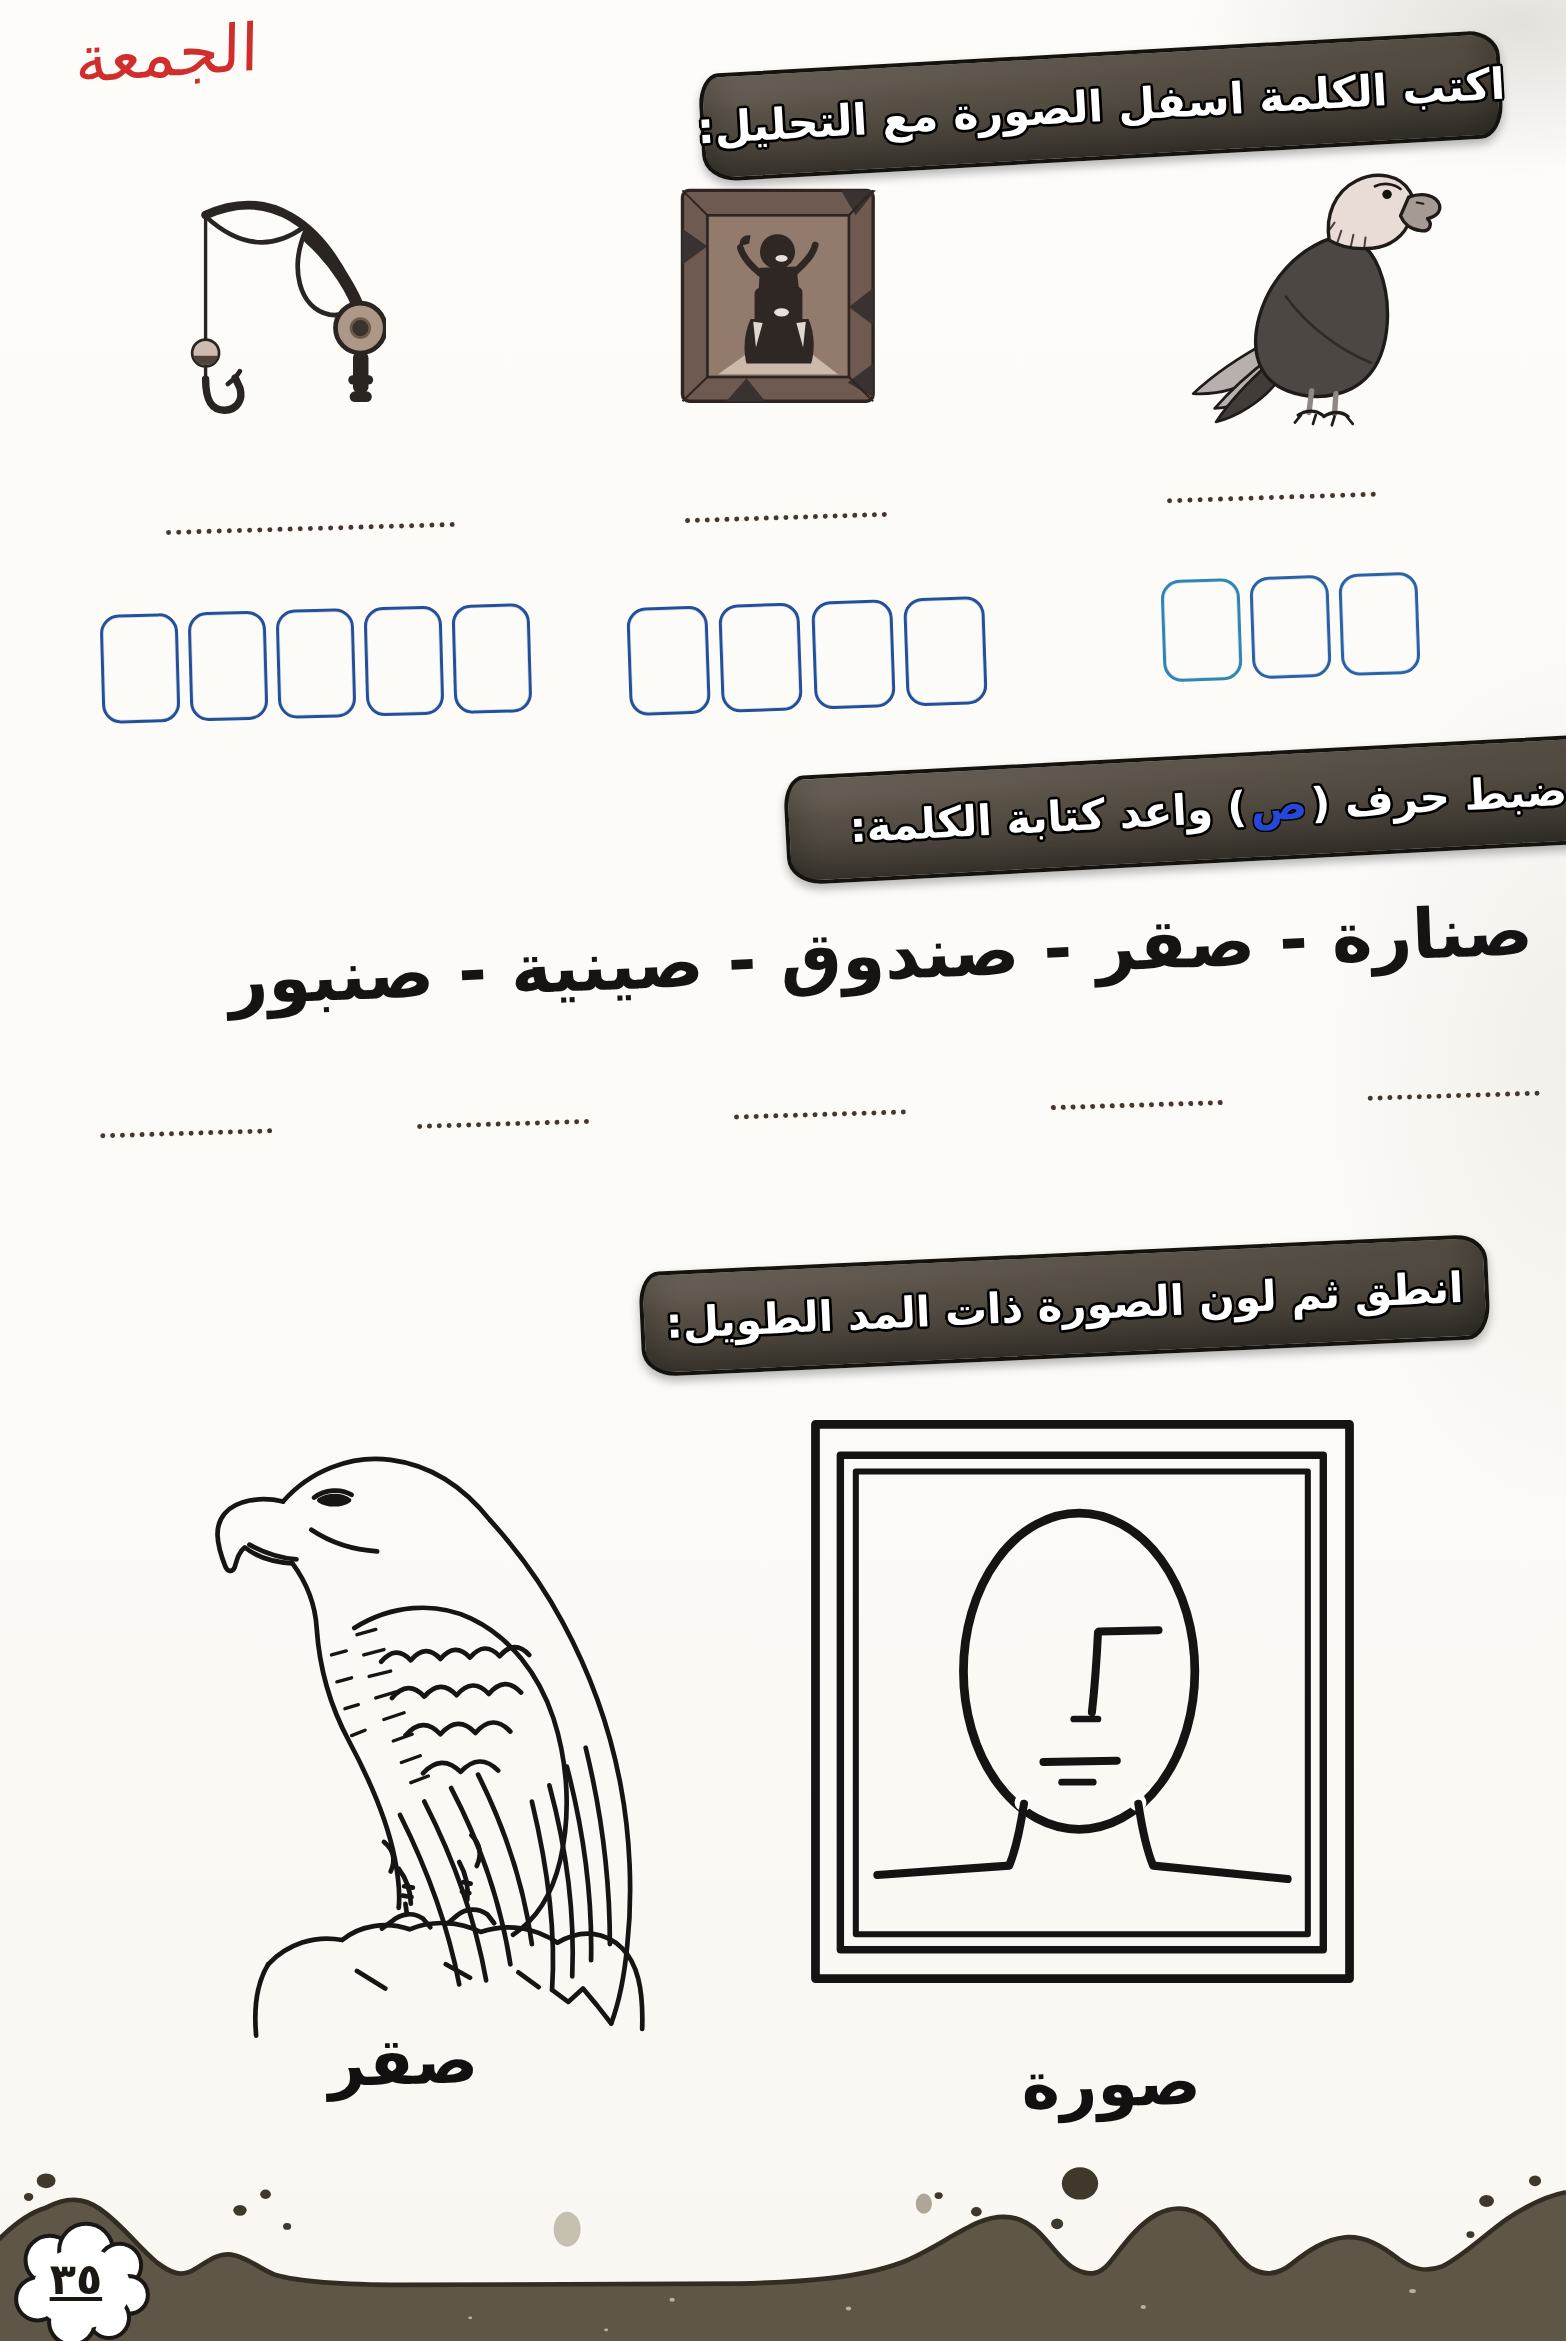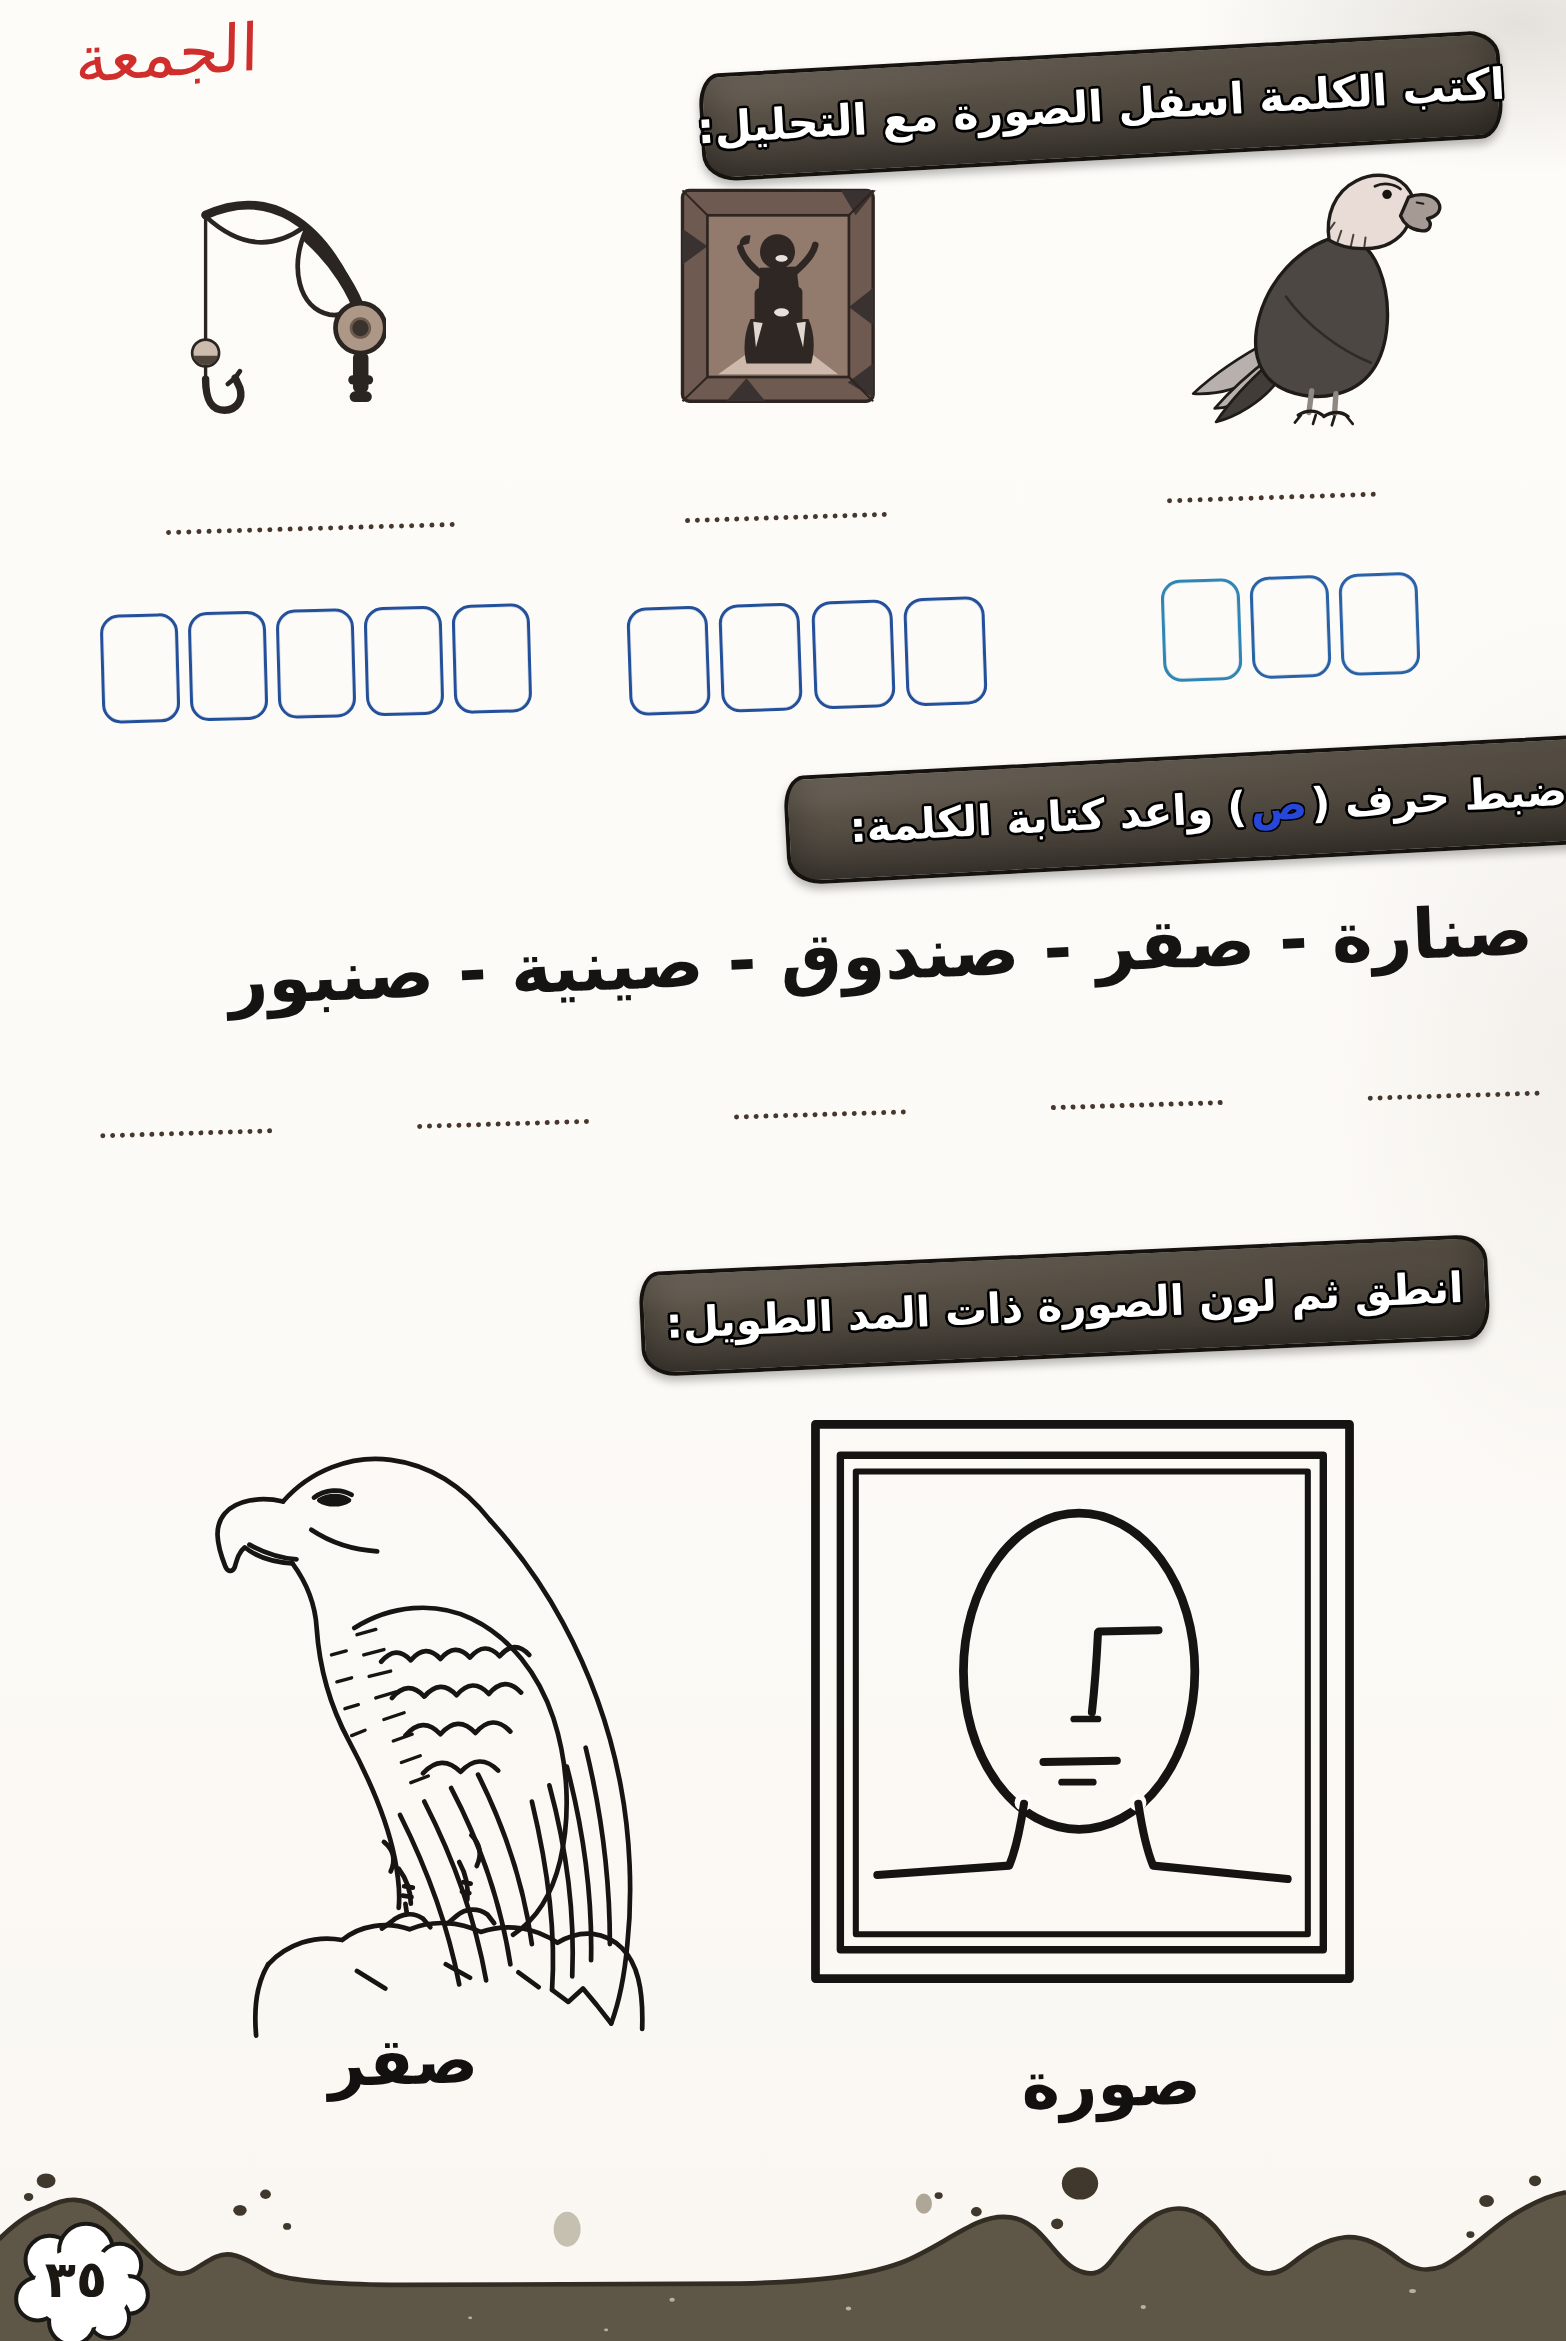--- a/index.html
+++ b/index.html
@@ -79,21 +79,21 @@
   }
   .lbl-falcon  { left:276px;  top:2024px; }
   .lbl-picture { left:984px; top:2046px; }
 
   
   .ground { position:absolute; left:0; top:2162px; width:1567px; height:180px; }
   .pagenum-badge { position:absolute; left:9.4px; top:2221px; width:148px; height:121px; }
   .pagenum {
     position:absolute; left:9.4px; top:2232px; width:135px; height:94px;
     display:flex; align-items:center; justify-content:center;
-    font-size:51px; font-weight:bold; color:#1b1814;
+    font-size:43px; font-weight:bold; color:#1b1814;text-decoration:underline;
   }
 </style>
 </head>
 <body>
 
 <div class="page">
 
   <div class="rednote">الجمعة</div>
 
   <div class="banner banner1">

